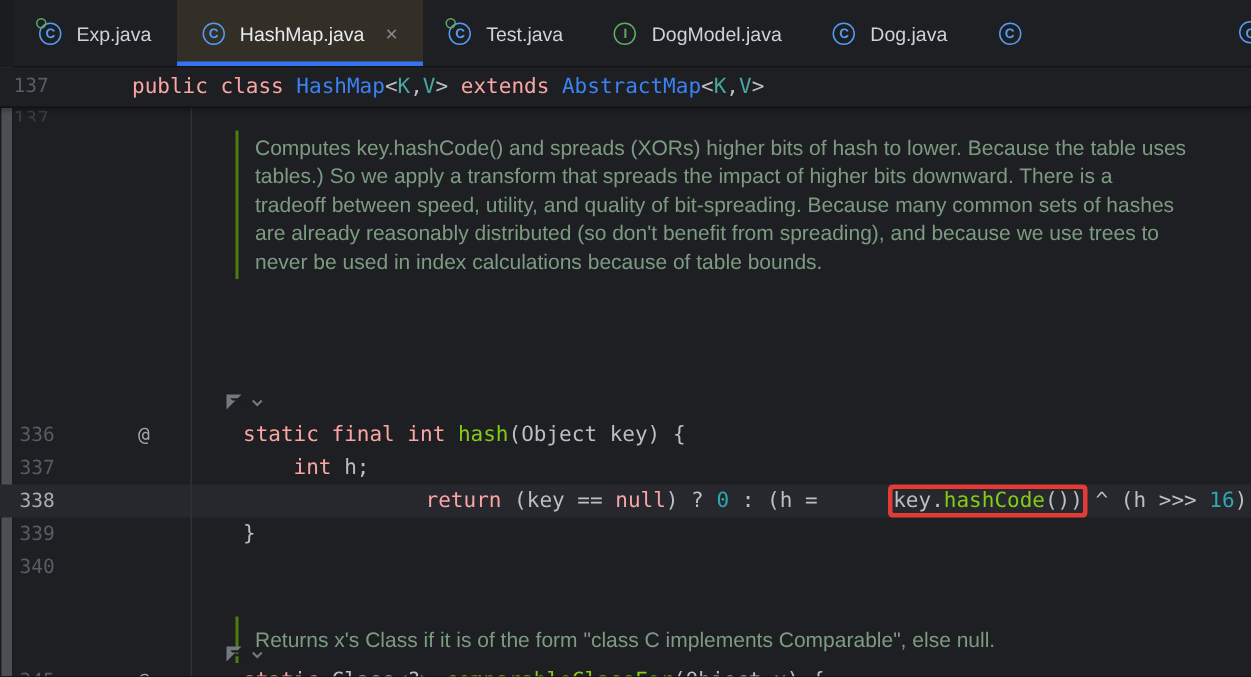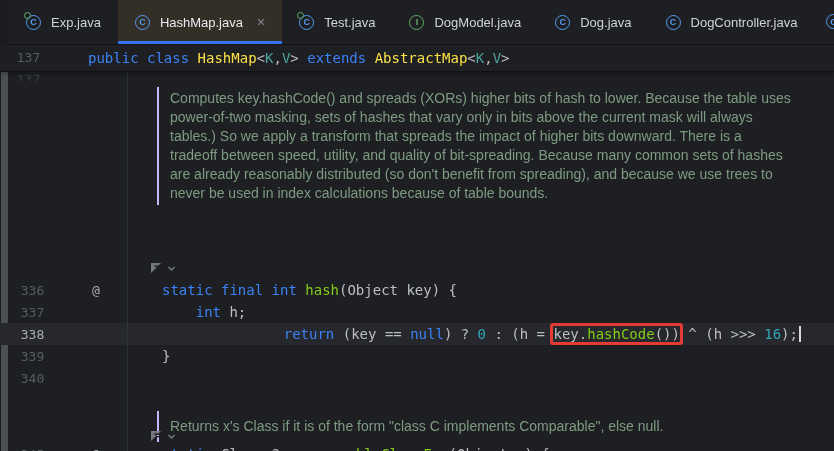--- a/index.html
+++ b/index.html
@@ -27,45 +27,45 @@
   .partial-tab-icon{position:absolute;right:-9px;top:13px;width:17px;height:17px;}
 
   
   .sticky{position:absolute;left:0;top:45px;right:0;height:26px;background:#1E1F22;display:flex;
           align-items:center;border-bottom:1px solid #101113;box-shadow:0 2px 3px rgba(0,0,0,.25);
           padding-left:9px;z-index:3;}
   .ghost{position:absolute;left:0;top:72px;right:0;height:9px;overflow:hidden;display:flex;padding-left:9px;}
   .ghost .ln{color:#3A3D44;}
 
   
-  .ln{width:39px;text-align:center;font-family:"DejaVu Sans Mono",monospace;font-size:13px;
+  .ln{width:39px;text-align:left;font-family:"DejaVu Sans Mono",monospace;font-size:13px;
       color:#585C64;flex:0 0 auto;}
   .row.cur .ln{color:#ABADB3;}
   .gicon{width:70px;padding-left:40px;box-sizing:border-box;flex:0 0 auto;
          font-family:"DejaVu Sans Mono",monospace;font-size:13px;color:#A6A8AE;}
   .gutter-vline{position:absolute;left:127px;top:45px;bottom:0;width:1px;background:#2E3135;z-index:2;}
 
   .code{font-family:"DejaVu Sans Mono",monospace;font-size:14px;white-space:pre;margin-left:40px;}
   .sticky .code,.sticky .ln{line-height:26px;}
-  .kw{color:#3b82f6}.pl{color:#BCBEC4}.fn{color:#84cc16}.num{color:#2FA8B4}
-  .cls{color:#fde047}.tp{color:#4AA6A0}
+  .kw{color:#fca5a5}.pl{color:#BCBEC4}.fn{color:#84cc16}.num{color:#2FA8B4}
+  .cls{color:#3b82f6}.tp{color:#4AA6A0}
 
   
-  .doc{position:absolute;left:157px;border-left:2px solid #c4b5fd;padding:2px 0 2px 11px;}
+  .doc{position:absolute;left:157px;border-left:2px solid #4d7c0f;padding:2px 0 2px 11px;}
   .doc-line{font-size:14px;line-height:19px;color:#7D9B82;white-space:nowrap;}
 
   
   .toggle{position:absolute;left:149px;display:flex;align-items:center;gap:4px;height:16px;}
 
   
   .code-lines{position:absolute;left:0;top:279px;right:0;}
   .row{display:flex;align-items:center;height:22px;padding-left:13px;position:relative;}
   .row .code{line-height:22px;}
   .row.cur{background:#26282E;gap:44px;}
-  .redbox{box-shadow:0 0 0 3px #E33B36;border-radius:1px;}
+  .redbox{box-shadow:0 0 0 3px #E33B36;border-radius:1px;margin-left:42px;}
   .caret{display:inline-block;width:2px;height:16px;background:#D6D8DC;vertical-align:-3px;margin-left:1px;}
   .partial-row{position:absolute;left:0;top:443px;right:0;}
 </style>
 </head>
 <body>
 
 <div class="window">
 
   <div class="left-strip">
     <div class="left-thumb"></div>
@@ -102,41 +102,39 @@
       <div class="tab">
         <span class="tab-icon">
           <span class="ring" style="color: rgb(84, 156, 245); border-color: rgb(84, 156, 245);">C</span>
         </span>
         <span class="tab-label">Dog.java</span>
       </div>
       <div class="tab">
         <span class="tab-icon">
           <span class="ring" style="color: rgb(84, 156, 245); border-color: rgb(84, 156, 245);">C</span>
         </span>
-        <span class="tab-label">DogController.java</span>
       </div>
     </div>
   <div class="partial-tab-icon">
     <span class="ring" style="color:#549CF5;border-color:#549CF5;">C</span>
   </div>
 
   <div class="sticky">
     <span class="ln" id="sticky-ln">137</span>
     <span class="code" id="sticky-code"><span class="kw">public class </span><span class="cls">HashMap</span><span class="pl">&lt;</span><span class="tp">K</span><span class="pl">,</span><span class="tp">V</span><span class="pl">&gt; </span><span class="kw">extends </span><span class="cls">AbstractMap</span><span class="pl">&lt;</span><span class="tp">K</span><span class="pl">,</span><span class="tp">V</span><span class="pl">&gt;</span></span>
   </div>
 
   <div class="ghost">
     <span class="ln" id="ghost-ln">137</span>
   </div>
 
   <div class="gutter-vline"></div>
 
   <div class="doc" id="doc1" style="top:87px;">
       <div class="doc-line">Computes key.hashCode() and spreads (XORs) higher bits of hash to lower. Because the table uses</div>
-      <div class="doc-line">power-of-two masking, sets of hashes that vary only in bits above the current mask will always</div>
       <div class="doc-line">tables.) So we apply a transform that spreads the impact of higher bits downward. There is a</div>
       <div class="doc-line">tradeoff between speed, utility, and quality of bit-spreading. Because many common sets of hashes</div>
       <div class="doc-line">are already reasonably distributed (so don't benefit from spreading), and because we use trees to</div>
       <div class="doc-line">never be used in index calculations because of table bounds.</div>
     </div>
 
   <div class="toggle" style="top:260px;">
     <svg width="14" height="14" viewBox="0 0 14 14">
       <path d="M2 2 L12 2 L2 12 Z" fill="#75797F"></path>
       <path d="M4.5 4.5 L12 4.5 L12 6 L6 6 Z M7 7 L12 7 L12 8.5 L8.5 8.5 Z" fill="#1E1F22"></path>

